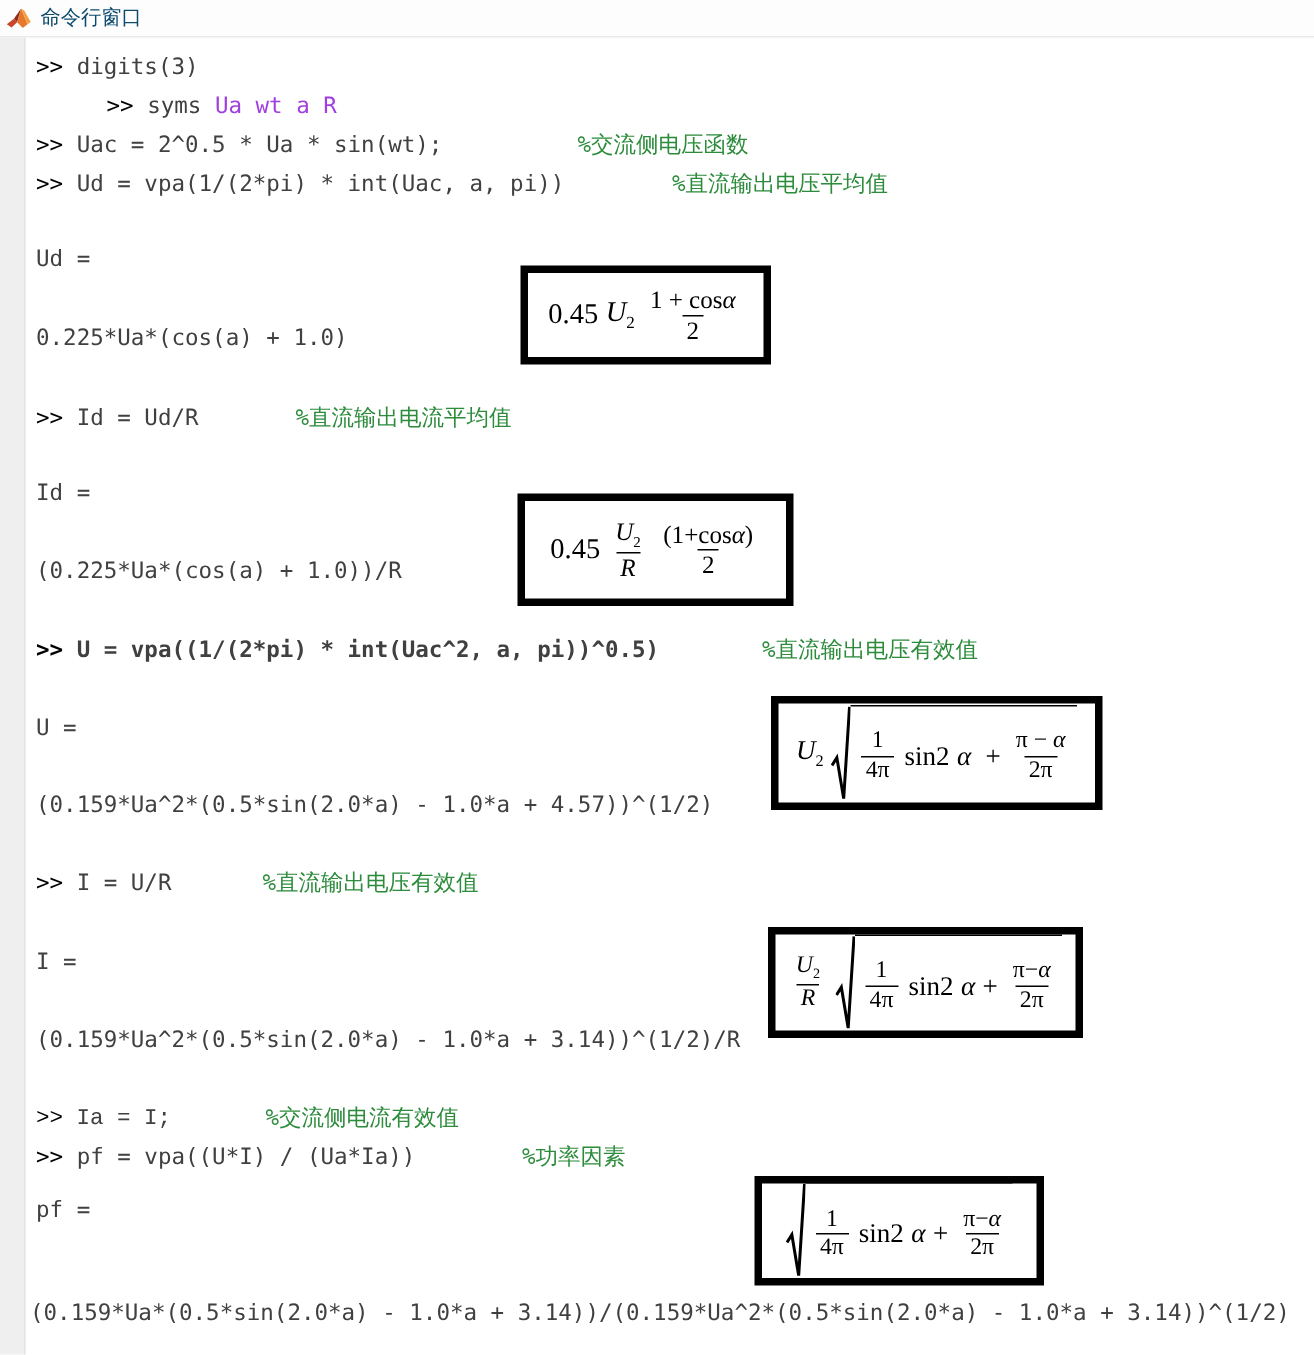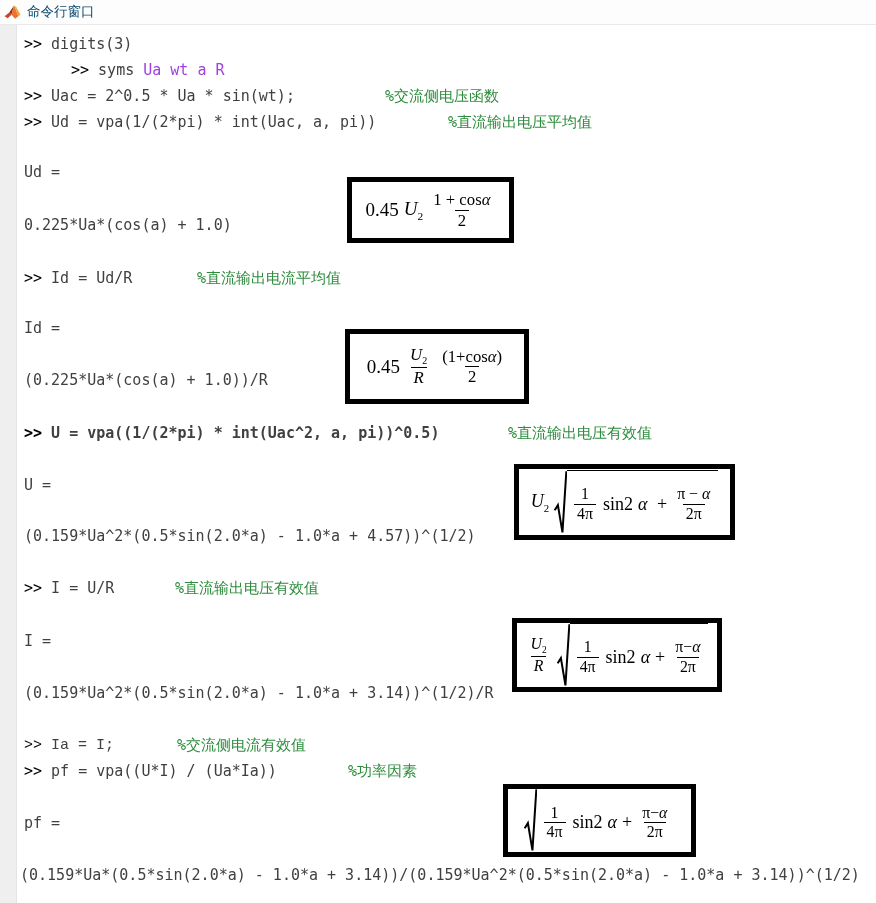--- a/index.html
+++ b/index.html
@@ -92,21 +92,21 @@
     <div class="line" style="top: 320px;"><span class="codewrap" style="left: 24px;"><span class="code">Id =</span></span></div>
     <div class="line" style="top: 372px;"><span class="codewrap" style="left: 24px;"><span class="code">(0.225*Ua*(cos(a) + 1.0))/R</span></span></div>
     <div class="line" style="top: 425px;"><span class="codewrap" style="left: 24px; font-weight: bold;"><span class="prompt">&gt;&gt; </span><span class="code">U = vpa((1/(2*pi) * int(Uac^2, a, pi))^0.5)</span></span><span class="comment" style="left: 508px;">%直流输出电压有效值</span></div>
     <div class="line" style="top: 477px;"><span class="codewrap" style="left: 24px;"><span class="code">U =</span></span></div>
     <div class="line" style="top: 528px;"><span class="codewrap" style="left: 24px;"><span class="code">(0.159*Ua^2*(0.5*sin(2.0*a) - 1.0*a + 4.57))^(1/2)</span></span></div>
     <div class="line" style="top: 580px;"><span class="codewrap" style="left: 24px;"><span class="prompt">&gt;&gt; </span><span class="code">I = U/R</span></span><span class="comment" style="left: 175px;">%直流输出电压有效值</span></div>
     <div class="line" style="top: 633px;"><span class="codewrap" style="left: 24px;"><span class="code">I =</span></span></div>
     <div class="line" style="top: 685px;"><span class="codewrap" style="left: 24px;"><span class="code">(0.159*Ua^2*(0.5*sin(2.0*a) - 1.0*a + 3.14))^(1/2)/R</span></span></div>
     <div class="line" style="top: 737px;"><span class="codewrap" style="left: 24px; font-family: Liberation Mono, monospace;"><span class="prompt">&gt;&gt; </span><span class="code">Ia = I;</span></span><span class="comment" style="left: 177px;">%交流侧电流有效值</span></div>
     <div class="line" style="top: 763px;"><span class="codewrap" style="left: 24px;"><span class="prompt">&gt;&gt; </span><span class="code">pf = vpa((U*I) / (Ua*Ia))</span></span><span class="comment" style="left: 348px;">%功率因素</span></div>
-    <div class="line" style="top: 815px;"><span class="codewrap" style="left: 24px;"><span class="code">pf =</span></span></div>
+    <div class="line" style="top: 798px;"><span class="codewrap" style="left: 24px;"><span class="code">pf =</span></span></div>
     <div class="line" style="top: 867px;"><span class="codewrap" style="left: 20px;"><span class="code">(0.159*Ua*(0.5*sin(2.0*a) - 1.0*a + 3.14))/(0.159*Ua^2*(0.5*sin(2.0*a) - 1.0*a + 3.14))^(1/2)</span></span></div>
   </div>
 
 <div id="formulas">
     <div class="fbox" style="left: 347px; top: 177px; width: 167px; height: 66px; font-size: 19px;">
       <span class="m-txt">0.45</span>
       <span class="m-var">U<sub class="m-sub">2</sub></span>
       <span class="frac">
         <span class="num">
           <span class="m-txt">1 + cos</span>

